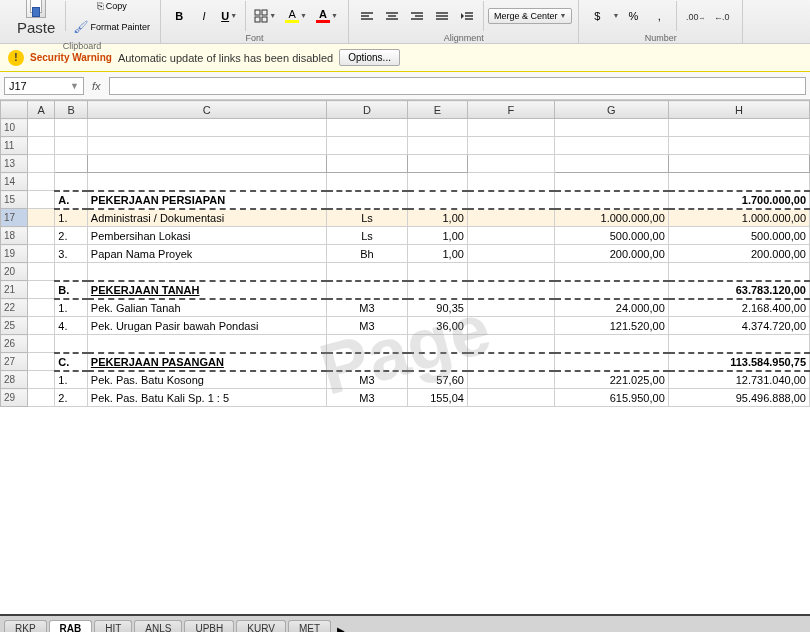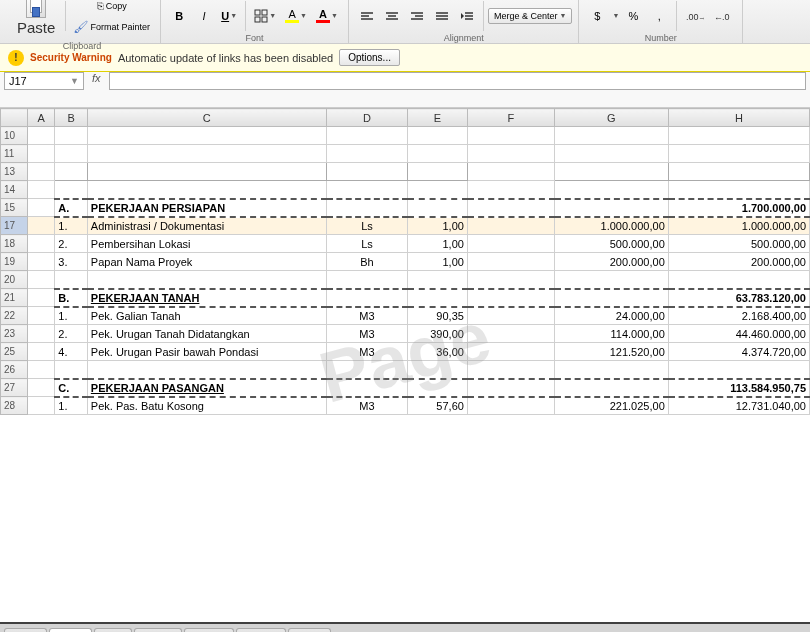--- a/index.html
+++ b/index.html
@@ -156,21 +156,22 @@
       border: 1px solid #aaa;
       background: linear-gradient(to bottom, #fff, #e8e8e8);
       border-radius: 2px;
       cursor: pointer;
       font-size: 10px;
     }
 
     
     .formula-bar {
       display: flex;
-      height: 36px;
+      align-items: center;
+      height: 28px;
       background: #f8f8f8;
       border-bottom: 1px solid #ccc;
       padding: 0 4px;
       gap: 4px;
     }
     .cell-ref-box {
       width: 80px;
       height: 18px;
       border: 1px solid #aaa;
       background: white;
@@ -625,31 +626,20 @@
           <td class="col-a"></td>
           <td class="col-b">1.</td>
           <td class="col-c">Pek. Galian Tanah</td>
           <td class="col-d center-text">M3</td>
           <td class="col-e right-text">90,35</td>
           <td class="col-f"></td>
           <td class="col-g right-text">24.000,00</td>
           <td class="col-h right-text">2.168.400,00</td>
         </tr>
 
-        <tr>
-          <td class="row-num">23</td>
-          <td class="col-a"></td>
-          <td class="col-b">2.</td>
-          <td class="col-c">Pek. Urugan Tanah Didatangkan</td>
-          <td class="col-d center-text">M3</td>
-          <td class="col-e right-text">390,00</td>
-          <td class="col-f"></td>
-          <td class="col-g right-text">114.000,00</td>
-          <td class="col-h right-text">44.460.000,00</td>
-        </tr>
 
 
         <tr>
           <td class="row-num">25</td>
           <td class="col-a"></td>
           <td class="col-b">4.</td>
           <td class="col-c">Pek. Urugan Pasir bawah Pondasi</td>
           <td class="col-d center-text">M3</td>
           <td class="col-e right-text">36,00</td>
           <td class="col-f"></td>
@@ -686,20 +676,31 @@
           <td class="col-a"></td>
           <td class="col-b">1.</td>
           <td class="col-c">Pek. Pas. Batu Kosong</td>
           <td class="col-d center-text">M3</td>
           <td class="col-e right-text">57,60</td>
           <td class="col-f"></td>
           <td class="col-g right-text">221.025,00</td>
           <td class="col-h right-text">12.731.040,00</td>
         </tr>
 
+        <tr>
+          <td class="row-num">29</td>
+          <td class="col-a"></td>
+          <td class="col-b">2.</td>
+          <td class="col-c">Pek. Pas. Batu Kali Sp. 1 : 5</td>
+          <td class="col-d center-text">M3</td>
+          <td class="col-e right-text">155,04</td>
+          <td class="col-f"></td>
+          <td class="col-g right-text">615.950,00</td>
+          <td class="col-h right-text">95.496.888,00</td>
+        </tr>
       </tbody>
     </table>
   </div>
 </div>
 
 <div class="sheet-tabs">
   <div class="sheet-tab">RKP</div>
   <div class="sheet-tab active">RAB</div>
   <div class="sheet-tab">HIT</div>
   <div class="sheet-tab">ANLS</div>

